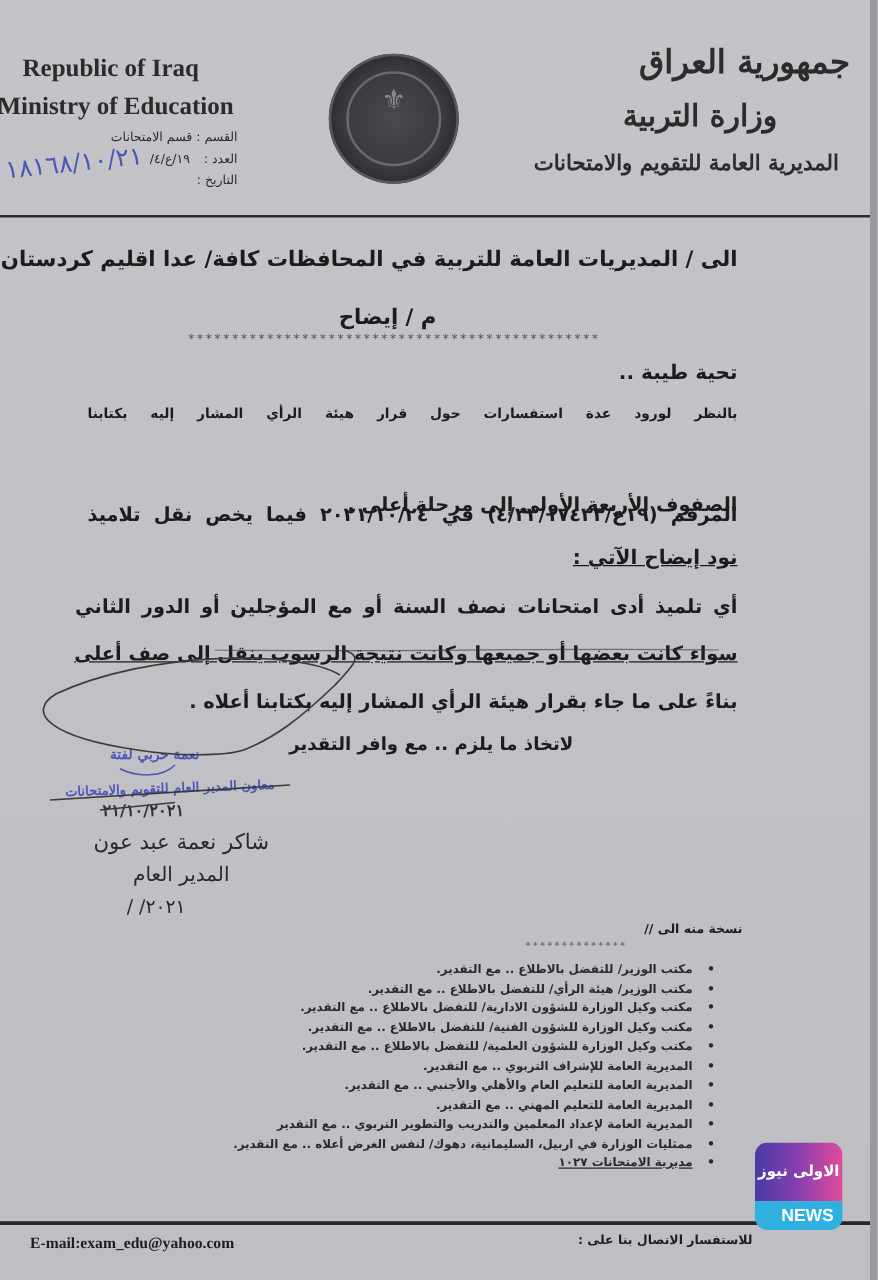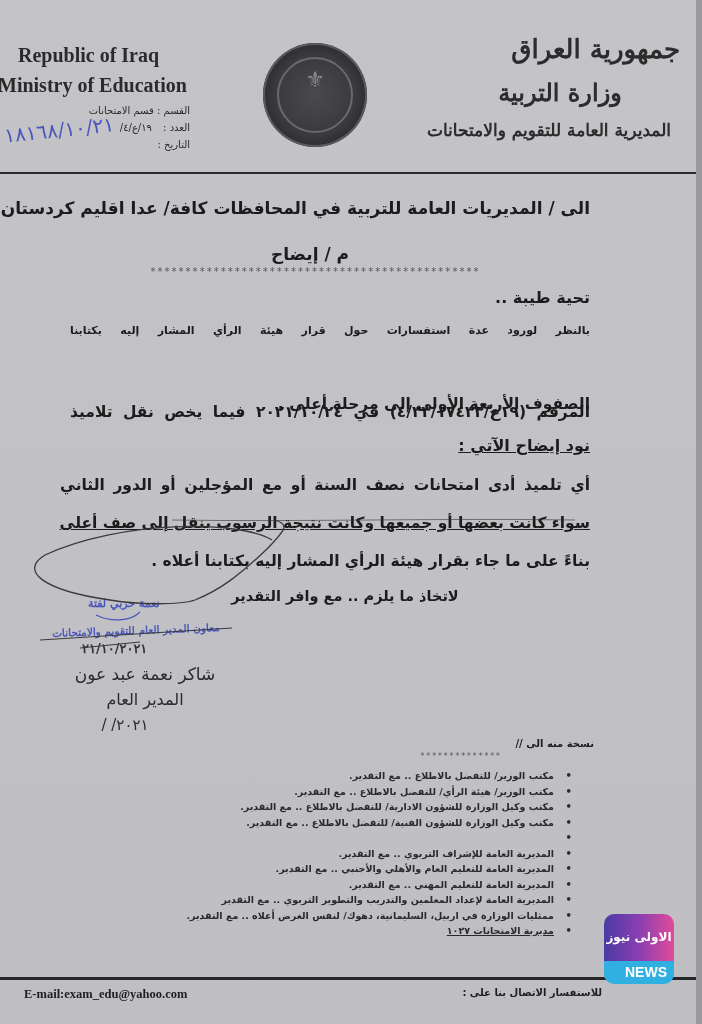--- a/index.html
+++ b/index.html
@@ -158,21 +158,21 @@
   <div class="sig-block" style="left:70px; width:110px; top:716px; font-size:15px; direction:ltr;">/    /٢٠٢١</div>
 
   <div class="rtl" style="right:108px; top:738px; font-size:10px;">نسخة منه الى //</div>
   <div class="stars" style="left:420px; width:180px; top:752px; font-size:8px;">**************</div>
 
   <ul class="cc-list">
     <li><span class="bullet">•</span><span>مكتب الوزير/ للتفضل بالاطلاع .. مع التقدير.</span></li>
     <li><span class="bullet">•</span><span>مكتب الوزير/ هيئة الرأي/ للتفضل بالاطلاع .. مع التقدير.</span></li>
     <li><span class="bullet">•</span><span>مكتب وكيل الوزارة للشؤون الادارية/ للتفضل بالاطلاع .. مع التقدير.</span></li>
     <li><span class="bullet">•</span><span>مكتب وكيل الوزارة للشؤون الفنية/ للتفضل بالاطلاع .. مع التقدير.</span></li>
-    <li><span class="bullet">•</span></li>
+    <li><span class="bullet">•</span><span>مكتب وكيل الوزارة للشؤون العلمية/ للتفضل بالاطلاع .. مع التقدير.</span></li>
     <li><span class="bullet">•</span><span>المديرية العامة للإشراف التربوي .. مع التقدير.</span></li>
     <li><span class="bullet">•</span><span>المديرية العامة للتعليم العام والأهلي والأجنبي .. مع التقدير.</span></li>
     <li><span class="bullet">•</span><span>المديرية العامة للتعليم المهني .. مع التقدير.</span></li>
     <li><span class="bullet">•</span><span>المديرية العامة لإعداد المعلمين والتدريب والتطوير التربوي .. مع التقدير</span></li>
     <li><span class="bullet">•</span><span>ممثليات الوزارة في اربيل، السليمانية، دهوك/ لنفس الغرض أعلاه .. مع التقدير.</span></li>
     <li><span class="bullet">•</span><span style="text-decoration:underline;">مديرية الامتحانات ١٠٢٧</span></li>
   </ul>
 
   <div class="footer-rule"></div>
   <div class="footer-email">E-mail:exam_edu@yahoo.com</div>

